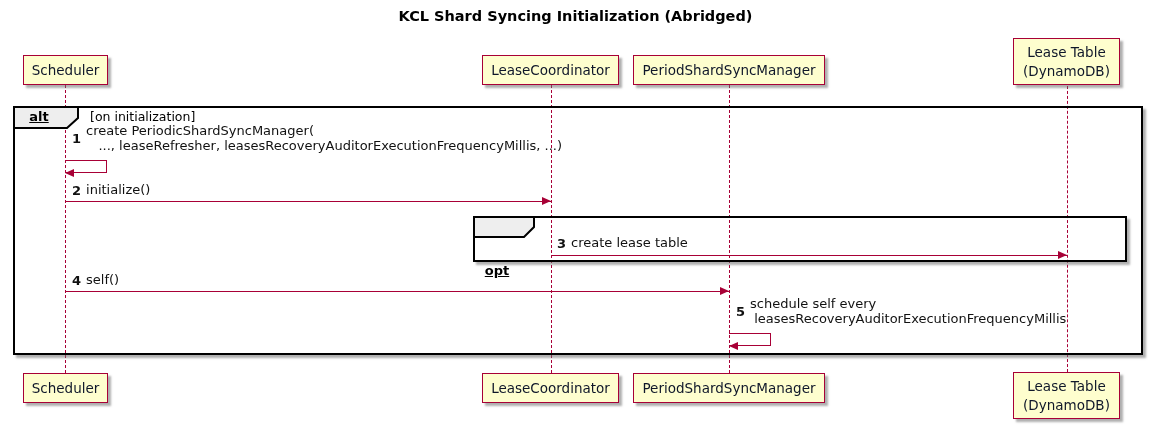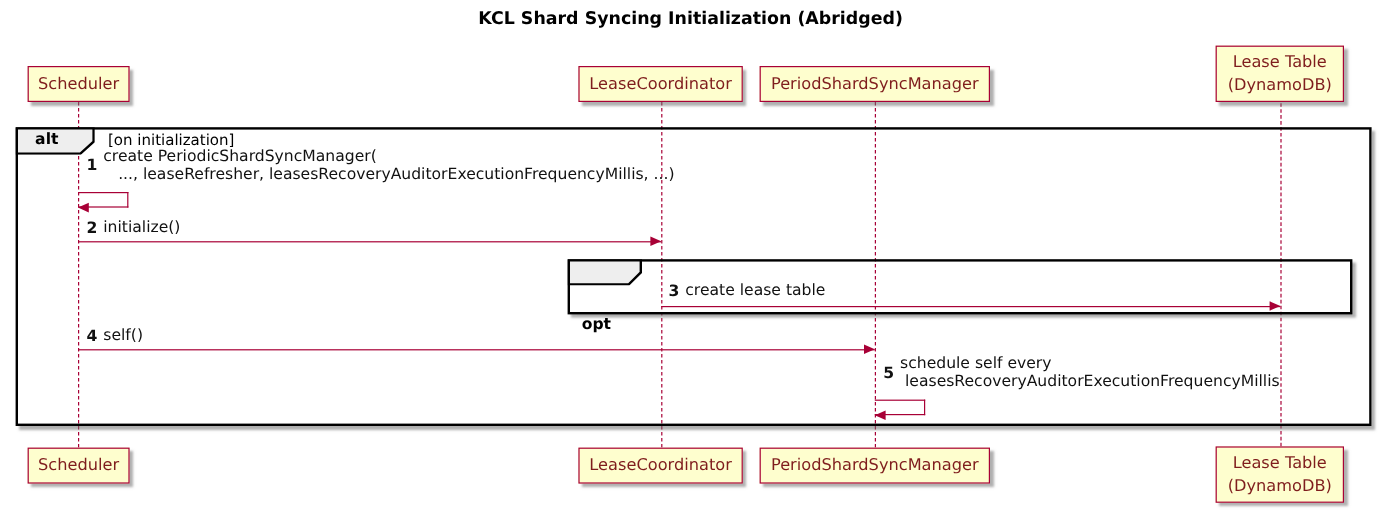--- a/index.html
+++ b/index.html
@@ -26,21 +26,21 @@
   .participant {
     position: absolute;
     background: #FEFECE;
     border: 1.5px solid #A80036;
     box-shadow: 3px 3px 2px rgba(110,110,110,0.55);
     display: flex;
     align-items: center;
     justify-content: center;
     text-align: center;
     font-size: 13.5px;
-    color: #7f1d1d;
+    color: #0f172a;
     white-space: pre-line;
     line-height: 1.35;
   }
   .lifeline {
     position: absolute;
     width: 0;
     border-left: 1px dashed #A80036;
   }
   .frame {
     position: absolute;
@@ -48,20 +48,21 @@
     background: transparent;
     box-shadow: 3px 3px 2px rgba(110,110,110,0.55);
   }
   .frame-keyword {
     position: absolute;
     font-size: 13px;
     font-weight: bold;
     color: #000;
     text-align: center;
     z-index: 3;
+    text-decoration: underline;
   }
   .frame-cond {
     position: absolute;
     font-size: 12.5px;
     font-weight: normal;
     color: #000;
     z-index: 3;
     white-space: nowrap;
   }
   .pentagon { position: absolute; z-index: 2; }

